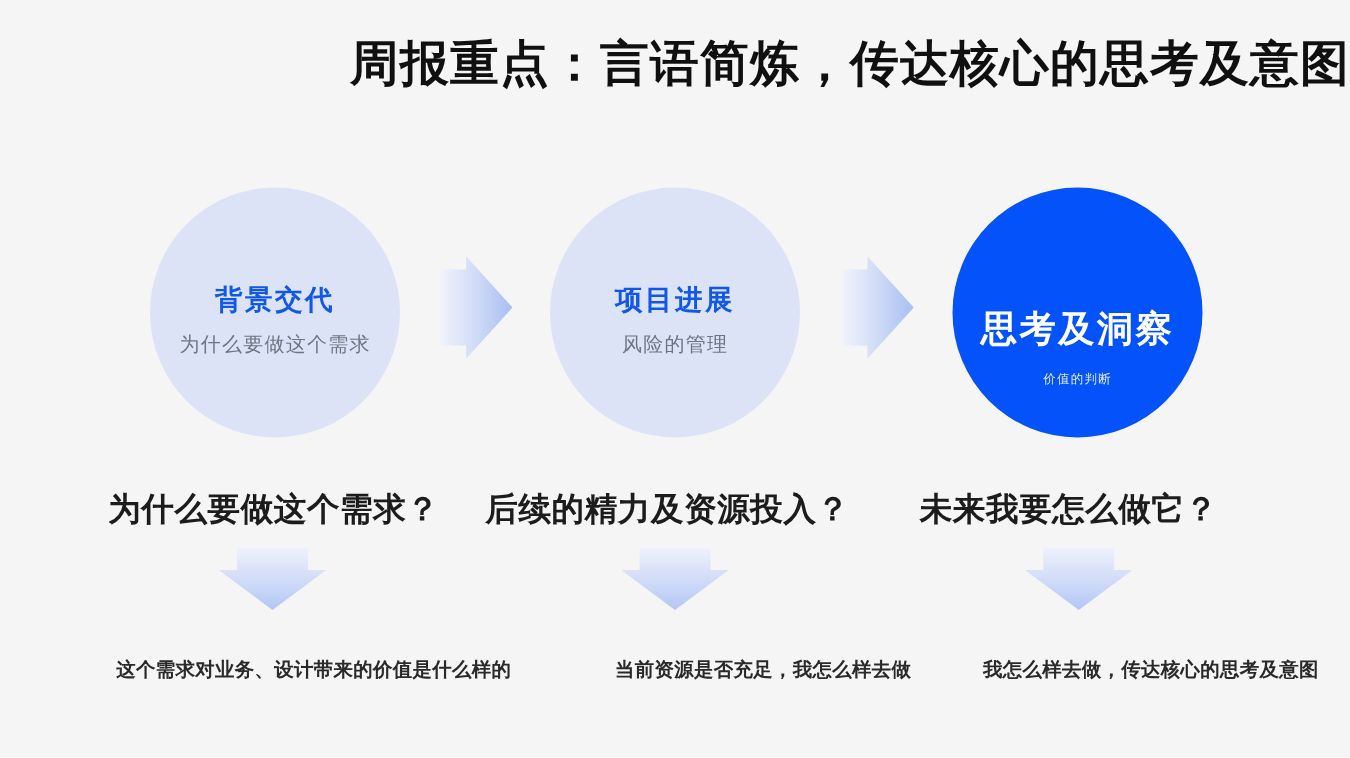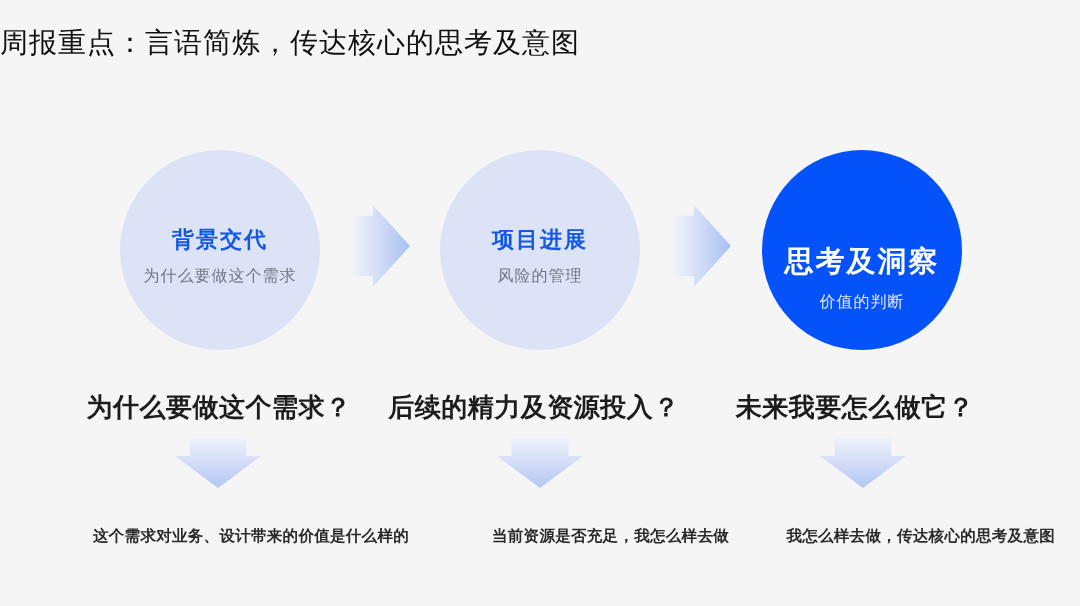--- a/index.html
+++ b/index.html
@@ -5,22 +5,22 @@
   html,body { margin:0; padding:0; }
   .stage {
     position:relative;
     width:1080px; height:606px;
     background:var(--bg, #F5F5F6);
     font-family:"Liberation Sans", sans-serif;
     overflow:hidden;
   }
   .slide-title {
     position:absolute; top:24px; left:0; width:100%;
-    text-align:left;
-    font-size:28px; font-weight:400; letter-spacing:1px;
+    text-align:right;
+    font-size:39px; font-weight:700; letter-spacing:1px;
     color:var(--title-color, #101010);
     margin:0;
   }
   .circle {
     position:absolute; top:150px;
     width:200px; height:200px; border-radius:50%;
     display:flex; flex-direction:column; align-items:center; justify-content:center;
     box-sizing:border-box; padding-top:14px;
     text-align:center;
   }
@@ -30,21 +30,21 @@
     font-size:22px; font-weight:800; letter-spacing:2px;
     color:var(--circle-title-blue, #1158E9);
     line-height:1.15;
   }
   .circle-sub {
     margin-top:14px;
     font-size:16px; font-weight:500; letter-spacing:1px;
     color:var(--circle-sub-gray, #6E7582);
   }
   .circle.accent .circle-title { color:#FFFFFF; font-size:29px;margin-top:44px; }
-  .circle.accent .circle-sub { color:#E3ECFF; font-size:16px; }
+  .circle.accent .circle-sub { color:#E3ECFF; font-size:10px; }
 
   .pos-c1 { left:120px; }
   .pos-c2 { left:440px; }
   .pos-c3 { left:762px; }
 
   .arrow-right {
     position:absolute; top:205px;
     width:58px; height:82px;
     background:linear-gradient(90deg, #F2F4FB 0%, #CBD8F6 55%, #A7BFF2 100%);
     clip-path:polygon(0 13%, 36% 13%, 36% 0, 100% 50%, 36% 100%, 36% 87%, 0 87%);

